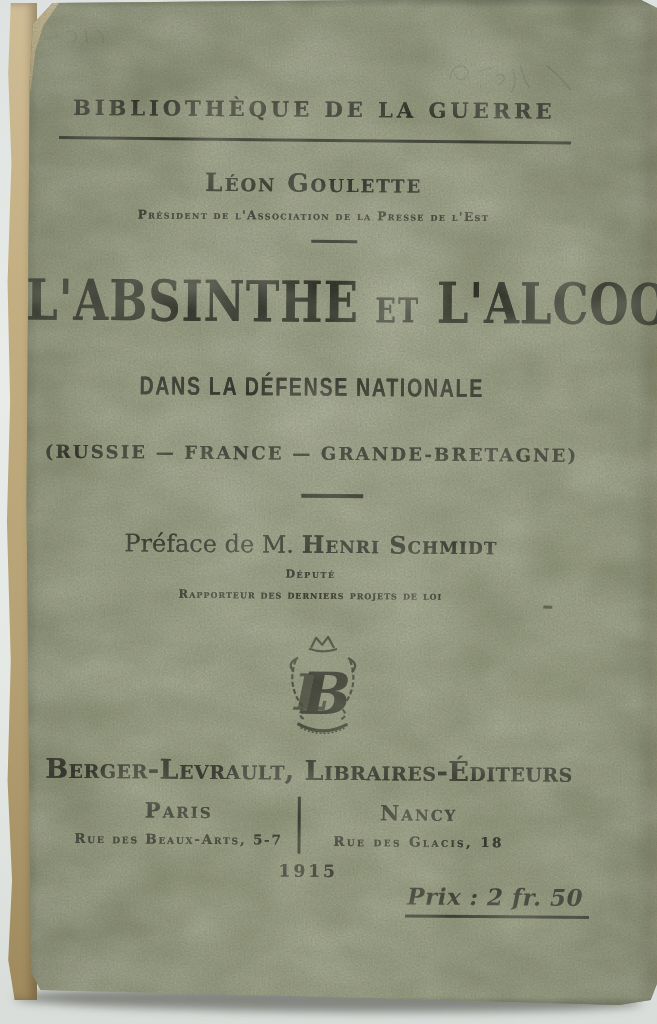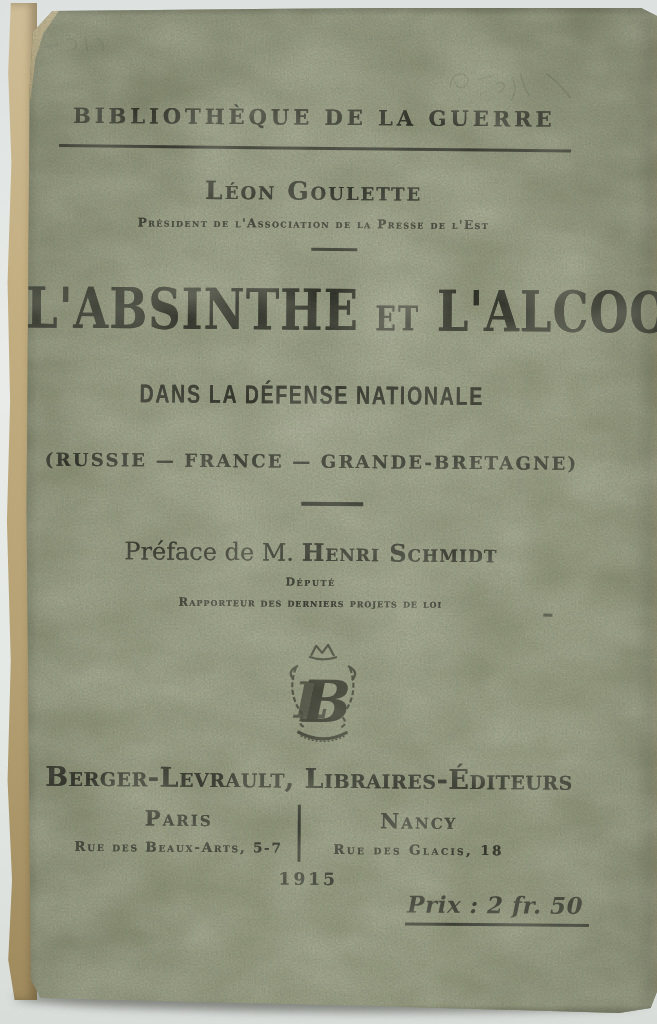--- a/index.html
+++ b/index.html
@@ -25,21 +25,20 @@
     position:absolute;left:24px;top:0;width:633px;height:1006px;
     background:
       radial-gradient(ellipse at 46% 38%, rgba(255,255,255,.10), rgba(255,255,255,0) 55%),
       radial-gradient(ellipse at 50% 55%, rgba(0,0,0,0) 55%, rgba(40,42,28,.22) 100%),
       linear-gradient(270deg, rgba(125,112,70,.30) 0%, rgba(30,30,20,.12) 8px, rgba(0,0,0,0) 22px),
       linear-gradient(90deg, rgba(30,30,20,.25) 0%, rgba(0,0,0,0) 14px),
       linear-gradient(0deg, rgba(25,27,18,.45) 0%, rgba(0,0,0,0) 9px),
       linear-gradient(180deg, rgba(25,27,18,.30) 0%, rgba(0,0,0,0) 8px),
       #8d9377;
     clip-path:polygon(1.4% 2.4%, 4.5% .3%, 55% 0, 97.5% 0, 100% .8%, 100% 97.8%, 99% 99.4%, 94% 99.9%, 55% 99.2%, 2.6% 98.4%, 1.1% 96.6%, .4% 50%, .9% 8%);
-    margin-top:8px;
   }
   .corner-chip{
     position:absolute;left:0;top:0;width:64px;height:92px;
     background:linear-gradient(160deg,#ccb88e 0%,#b7a274 55%,#9c8357 100%);
     clip-path:polygon(0 0,58% 0,30% 28%,18% 55%,10% 100%,0 100%);
     opacity:.95;
   }
   .content{position:absolute;inset:0;transform:rotate(.45deg);transform-origin:50% 40%;color:#22241d;}
   .tb{position:absolute;left:8px;width:560px;text-align:center;text-shadow:0 0 .5px rgba(20,22,16,.7);}
   .series{top:97px;font-size:21px;font-weight:bold;letter-spacing:4px;}

